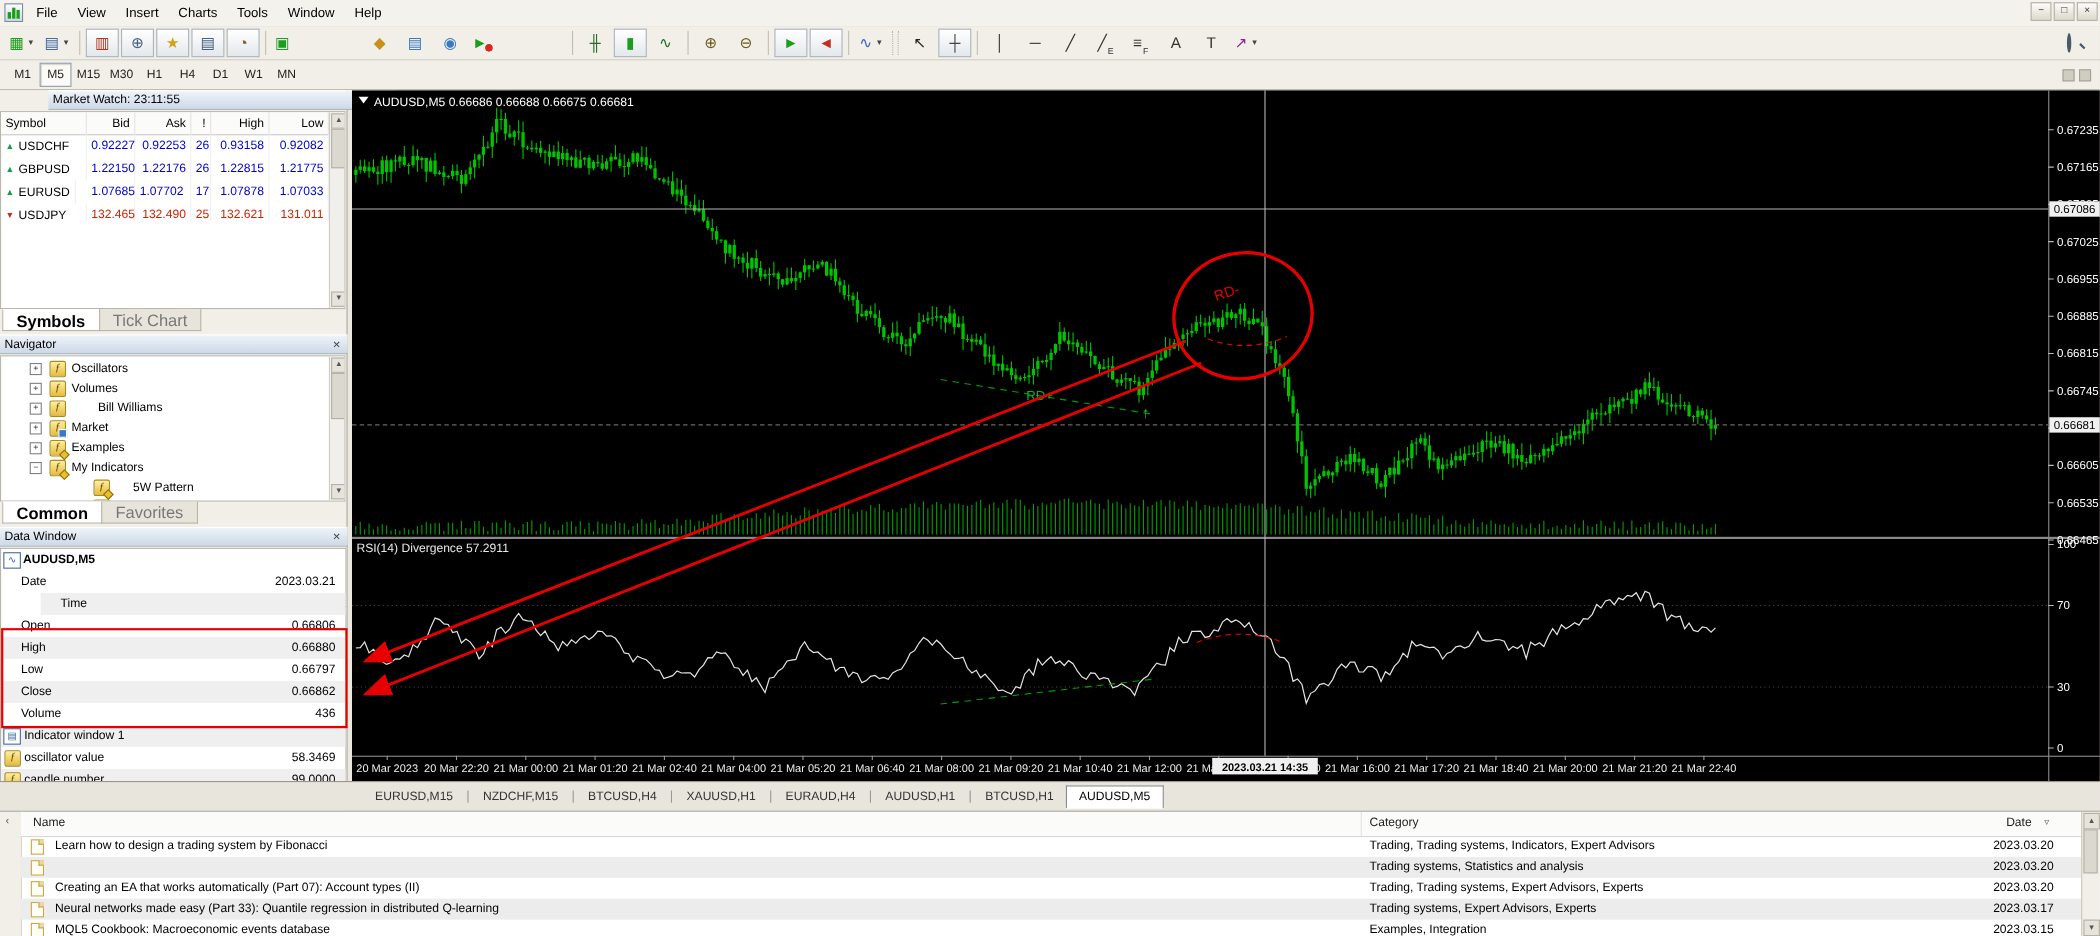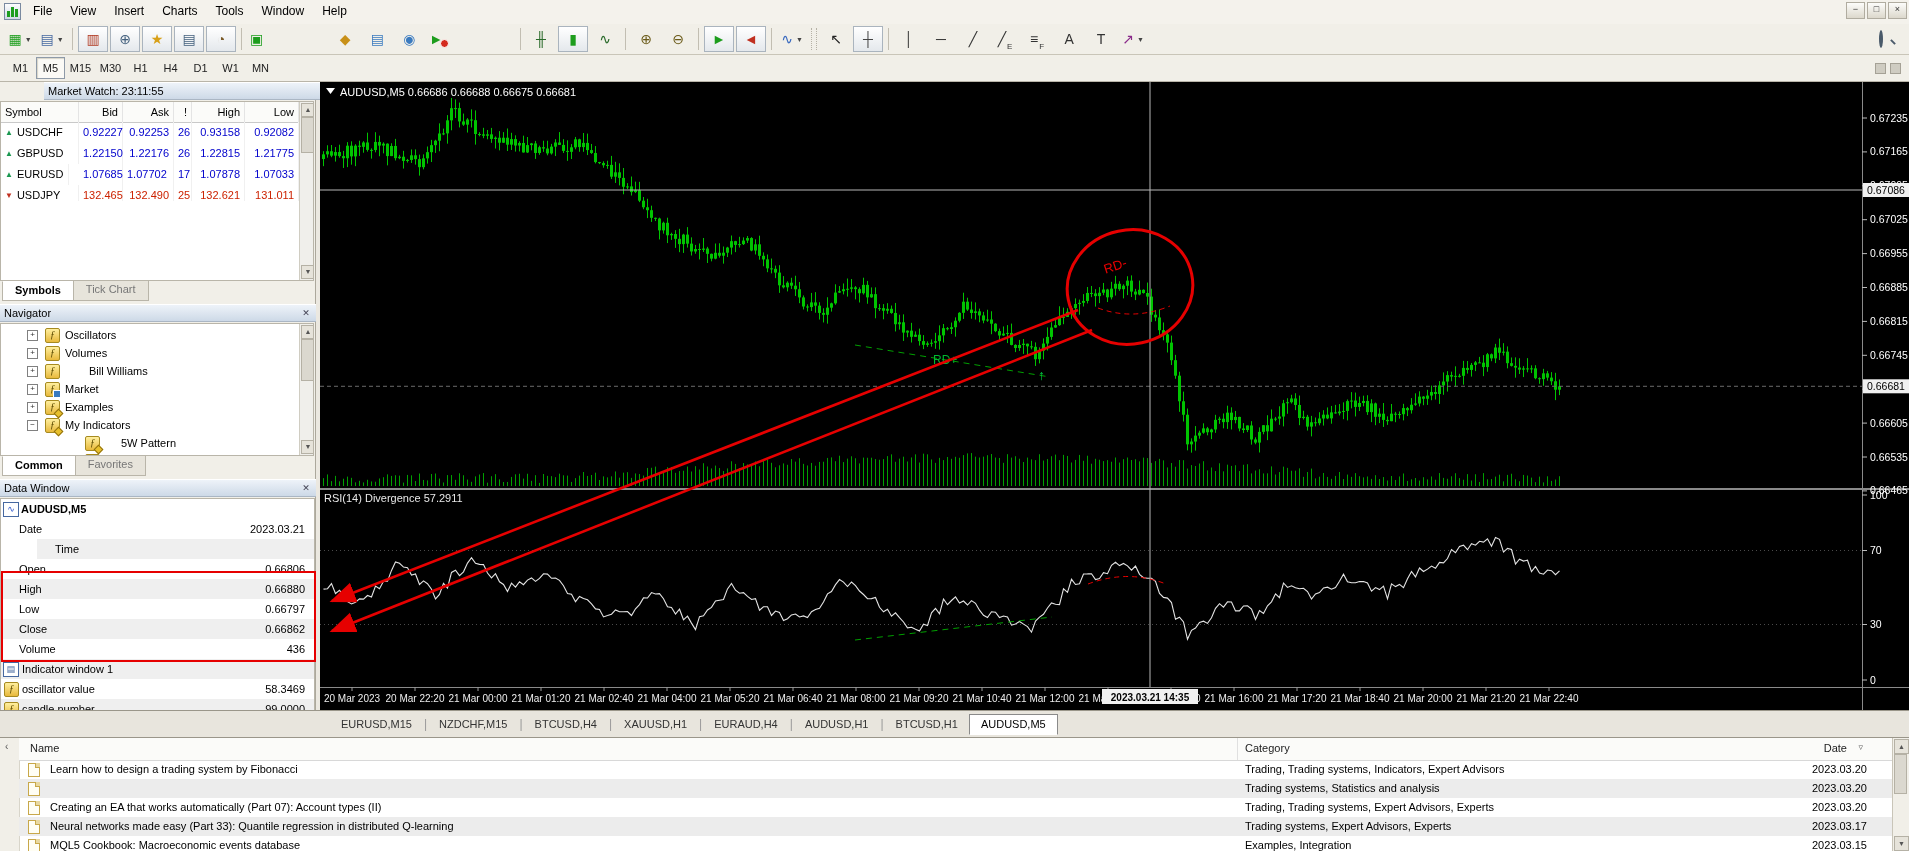--- a/index.html
+++ b/index.html
@@ -46,21 +46,21 @@
   .mw-hrow{position:absolute;left:0;top:0;width:298px;height:20px;border-bottom:1px solid #c9c9c9;background:#fbfbf9;}
   .mw-cell{position:absolute;top:0;height:20px;line-height:20px;font-size:11px;box-sizing:border-box;border-right:1px solid #e4e4e4;padding:0 4px;}
   .mw-row{position:absolute;left:0;width:298px;height:21px;}
   .mw-row .mw-cell{height:21px;line-height:21px;}
   .num-blue{color:#0000cc;}.num-red{color:#cc2200;}
   .sym-arrow{font-size:8px;margin-right:4px;vertical-align:1px;}
   .vscroll{position:absolute;width:14px;background:#f0efeb;border-left:1px solid #d0cdc2;}
   .vscroll .sb-btn{position:absolute;left:1px;width:12px;height:12px;font-size:7px;text-align:center;line-height:12px;color:#555;background:#e6e3da;border:1px solid #b5b1a5;}
   .vscroll .sb-thumb{position:absolute;left:1px;width:12px;background:#dbd8cf;border:1px solid #b5b1a5;}
 
-  .dock-tabs{position:absolute;left:0;height:20px;display:flex;font-size:11px;}
+  .dock-tabs{position:absolute;left:0;height:20px;display:flex;font-size:15px;}
   .dock-tab{padding:2px 12px;border:1px solid #b9b5a9;border-top:none;background:#e7e4db;color:#777;margin-right:-1px;}
   .dock-tab.active{background:#fff;color:#000;font-weight:bold;border-top:1px solid #fff;}
 
   .tree-row{position:absolute;left:0;width:298px;height:18px;line-height:18px;font-size:11px;white-space:nowrap;}
   .expander{position:absolute;top:4px;width:9px;height:9px;border:1px solid #808080;background:#fff;font-size:8px;line-height:7px;text-align:center;color:#333;}
   .fico{position:absolute;top:2px;width:13px;height:13px;border:1px solid #a68a20;border-radius:2px;
         background:linear-gradient(#ffef9e,#e8b93c);font-family:"Liberation Serif",serif;font-style:italic;
         font-size:10px;line-height:12px;text-align:center;color:#5a4a00;}
   .fico.mkt:after{content:"";position:absolute;right:-2px;bottom:-2px;width:6px;height:6px;background:#3a7abf;border:1px solid #fff;}
   .fico.dia:after{content:"";position:absolute;right:-3px;bottom:-3px;width:5px;height:5px;background:#e8c02c;border:1px solid #907010;transform:rotate(45deg);}

